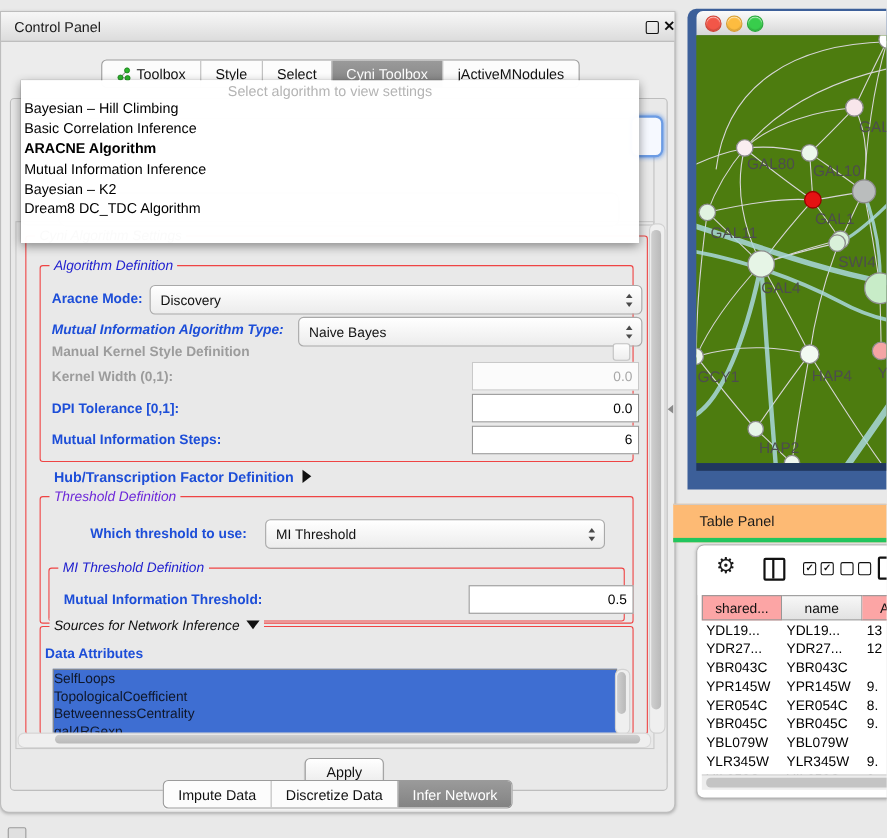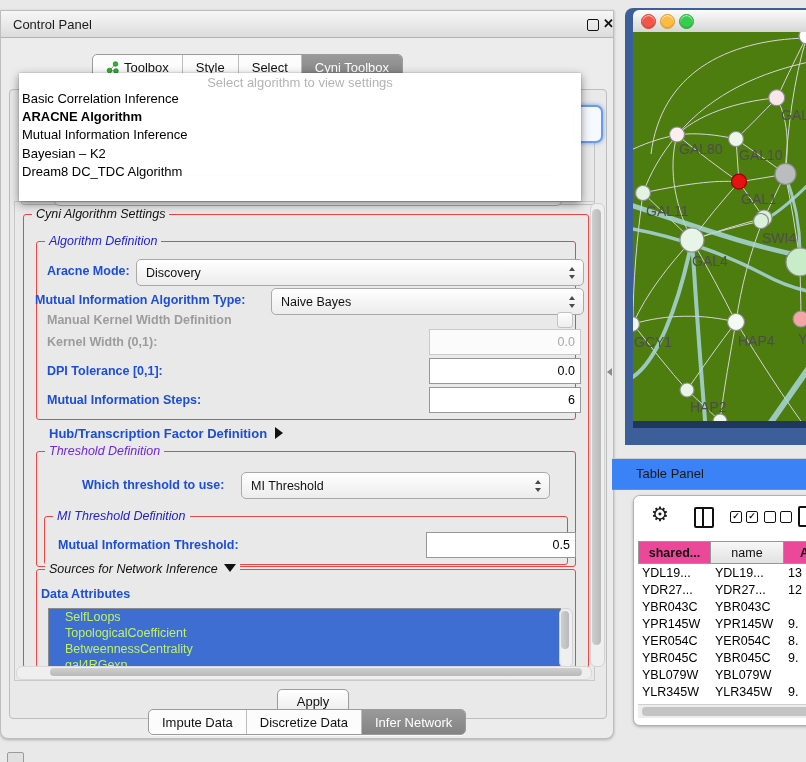--- a/index.html
+++ b/index.html
@@ -27,21 +27,21 @@
   
   .cpanel{position:absolute;left:8px;top:78px;width:596px;height:628px;background:#e9e9e9;
        border:1px solid #bdbdbd;border-radius:4px;}
   .ghost-grp{position:absolute;left:20px;top:96px;width:572px;height:96px;border:1px solid #c2c2c2;border-radius:3px;}
   .ghost-blue{position:absolute;left:572px;top:94px;width:26px;height:34px;border:2px solid #6c9ce4;
        border-radius:7px;background:#f6f9ff;box-shadow:0 0 4px rgba(80,140,230,.8);}
   .ghost-combo{position:absolute;left:52px;top:164px;width:508px;height:29px;border:1px solid #a8a8a8;
        border-radius:7px;background:#f3f3f3;}
 
   
-  .overlay{position:absolute;left:18px;top:62px;width:562px;height:128px;background:rgba(255,255,255,.98);
+  .overlay{position:absolute;left:18px;top:62px;width:562px;height:148px;background:rgba(255,255,255,.98);
        box-shadow:0 3px 9px rgba(0,0,0,.45),0 0 1px rgba(0,0,0,.35);}
   .overlay .ph{height:15px;margin-top:2px;text-align:center;color:#b4b4b4;font-size:13px;}
   .overlay .opt{font-size:13px;height:18.2px;line-height:18.2px;padding-left:3px;color:#000;white-space:nowrap;}
   .overlay .opt.bold{font-weight:bold;}
 
   
   .grp{position:absolute;border:1px solid #ef4444;border-radius:3px;font-style:italic;}
   .gt{position:absolute;top:-8px;left:8px;background:#e9e9e9;padding:0 4px;font-size:12.5px;
       color:#111;white-space:nowrap;}
   .gt.blue{color:#2222cf;}
@@ -66,21 +66,21 @@
       background:linear-gradient(#fdfdfd,#eeeeee);}
 
   .tri-r{display:inline-block;width:0;height:0;border-top:6px solid transparent;border-bottom:6px solid transparent;
       border-left:8px solid #111;vertical-align:-1px;margin-left:8px;}
   .tri-d{display:inline-block;width:0;height:0;border-left:6px solid transparent;border-right:6px solid transparent;
       border-top:8px solid #111;vertical-align:1px;margin-left:6px;}
 
   
   .attr-list{position:absolute;left:47px;top:597px;width:511px;height:58px;background:#3e6ed2;
       border:1px solid #8a8a8a;overflow:hidden;}
-  .attr-list .ai{color:#bef264;font-size:12.5px;height:16px;line-height:16px;padding-left:16px;white-space:nowrap;}
+  .attr-list .ai{color:#0f172a;font-size:12.5px;height:16px;line-height:16px;padding-left:0;white-space:nowrap;}
   .sb-v{position:absolute;background:#efefef;border:1px solid #d2d2d2;border-radius:6px;}
   .sb-v .thumb{position:absolute;left:1px;background:linear-gradient(90deg,#cfcfcf,#b9b9b9);border-radius:5px;}
   .sb-h{position:absolute;background:#efefef;border:1px solid #d8d8d8;border-radius:6px;}
   .sb-h .thumb{position:absolute;top:1px;background:linear-gradient(#cfcfcf,#b9b9b9);border-radius:5px;}
 
   .applybtn{position:absolute;left:276px;top:678px;width:70px;height:23px;border:1px solid #9d9d9d;
       border-radius:5px;background:linear-gradient(#ffffff,#ebebeb);font-size:13px;color:#111;
       display:flex;align-items:center;justify-content:center;box-shadow:0 1px 1px rgba(0,0,0,.15);}
 
   
@@ -89,38 +89,38 @@
       background:linear-gradient(#fbfbfb,#d6d6d6);border-bottom:1px solid #a8a8a8;border-radius:6px 0 0 0;}
   .tl{position:absolute;top:4px;width:13px;height:13px;border-radius:50%;
       box-shadow:inset 0 1px 1px rgba(255,255,255,.75),inset 0 -1px 1px rgba(0,0,0,.15);}
   .tl.r{left:8px;background:#f25648;border:1px solid #cf4437;}
   .tl.y{left:27px;background:#fdbc40;border:1px solid #d69e33;}
   .tl.g{left:46px;background:#38cd4c;border:1px solid #2aa83c;}
   .ncanvas{position:absolute;left:8px;top:24px;width:173px;height:389px;background:#4d7c0f;overflow:hidden;}
   .nshadow{position:absolute;left:8px;top:413px;width:173px;height:7px;background:rgba(10,22,44,.55);}
 
   
-  .tpbar{position:absolute;left:612px;top:458px;width:194px;height:30px;background:#3b82f6;
-      border-top:1px solid #cdcdcd;border-bottom:1px solid #22c55e;}
+  .tpbar{position:absolute;left:612px;top:458px;width:194px;height:30px;background:#fdba74;
+      border-top:1px solid #cdcdcd;border-bottom:4px solid #22c55e;}
   .tpbar span{position:absolute;left:24px;top:7px;font-size:13px;color:#1a1a1a;}
   .twin{position:absolute;left:633px;top:495px;width:200px;height:229px;background:#fff;
       border:1px solid #b2b2b2;border-radius:7px;box-shadow:0 1px 3px rgba(0,0,0,.25);overflow:hidden;}
   .ticons{position:absolute;left:0;top:0;width:100%;height:45px;background:#fff;}
   .gear{position:absolute;left:17px;top:6px;font-size:20px;color:#1a1a1a;}
   .colsic{position:absolute;left:60px;top:11px;width:16px;height:17px;border:2px solid #111;border-radius:2px;}
   .colsic i{position:absolute;left:6px;top:0;width:2px;height:100%;background:#111;}
   .pair{position:absolute;top:15px;display:flex;gap:4px;}
   .pair .bx{width:10px;height:10px;border:1.5px solid #111;border-radius:2px;font-size:9px;line-height:9px;
       color:#111;text-align:center;font-weight:bold;}
   .docic{position:absolute;left:164px;top:10px;width:14px;height:17px;border:2px solid #111;border-radius:2px;background:#fff;}
   .thead{position:absolute;left:4px;top:45px;display:flex;height:23px;}
   .hcell{height:23px;border:1px solid #979797;border-left:none;display:flex;align-items:center;
       justify-content:center;font-size:12.5px;color:#111;box-sizing:border-box;}
   .hcell:first-child{border-left:1px solid #979797;}
-  .hcell.hl{background:#ec4899;font-weight:bold;}
+  .hcell.hl{background:#fca5a5;}
   .hcell.plain{background:linear-gradient(#f7f7f7,#e2e2e2);}
   .trow{position:absolute;left:4px;display:flex;height:17px;}
   .tcell{height:17px;font-size:12.5px;color:#000;display:flex;align-items:center;padding-left:4px;
       box-sizing:border-box;white-space:nowrap;overflow:hidden;}
   .t-hscroll{position:absolute;left:4px;top:208px;width:196px;height:13px;background:#ededed;border-top:1px solid #d0d0d0;}
   .t-hscroll .thumb{position:absolute;left:4px;top:2px;width:168px;height:9px;background:#c4c4c4;border-radius:4px;}
 
   .splitter{position:absolute;left:607px;top:368px;width:0;height:0;border-top:4px solid transparent;
       border-bottom:4px solid transparent;border-right:5px solid #8a8a8a;}
   .minicon{position:absolute;left:7px;top:752px;width:15px;height:14px;border:1.5px solid #9a9a9a;
@@ -151,20 +151,23 @@
       </div>
       <div class="it">
           <span>Style</span>
         </div>
       <div class="it">
           <span>Select</span>
         </div>
       <div class="it sel">
           <span>Cyni Toolbox</span>
         </div>
+      <div class="it">
+          <span>jActiveMNodules</span>
+        </div>
     </div>
 
     <div class="cpanel"></div>
 
     <div class="ghost-grp"></div>
     <div class="ghost-blue"></div>
     <div class="ghost-combo"></div>
 
     <div style="position:absolute;left:13px;top:190px;width:579px;height:478px;border:1px solid #c9c9c9;"></div>
 
@@ -178,30 +181,30 @@
 
     <span class="lbl" style="left:46px;top:253px;">Aracne Mode:</span>
     <div class="macbtn" style="left:135px;top:248px;width:437px;height:25px;">
       <span>Discovery</span>
       <span class="updown">
           <i class="up"></i>
           <i class="dn"></i>
         </span>
     </div>
 
-    <span class="lbl" style="left:34px;top:282px;">Mutual Information Algorithm Type:</span>
+    <span class="lbl" style="left:46px;top:282px;font-style:italic;">Mutual Information Algorithm Type:</span>
     <div class="macbtn" style="left:270px;top:277px;width:302px;height:25px;">
       <span>Naive Bayes</span>
       <span class="updown">
           <i class="up"></i>
           <i class="dn"></i>
         </span>
     </div>
 
-    <span class="lbl dis" style="left:46px;top:302px;">Manual Kernel Width Definition</span>
+    <span class="lbl dis" style="left:46px;top:302px;">Manual Kernel Style Definition</span>
     <span class="cb" style="left:556px;top:301px;"></span>
 
     <span class="lbl dis" style="left:46px;top:324px;">Kernel Width (0,1):</span>
     <div class="field dis" style="left:428px;top:318px;width:140px;height:24px;">
       <span>0.0</span>
     </div>
 
     <span class="lbl" style="left:46px;top:353px;">DPI Tolerance [0,1]:</span>
     <div class="field" style="left:428px;top:347px;width:140px;height:24px;">
       <span>0.0</span>
@@ -270,20 +273,21 @@
           <span>Discretize Data</span>
         </div>
       <div class="it sel">
           <span>Infer Network</span>
         </div>
     </div>
 
     <div class="overlay">
       <div class="ph">Select algorithm to view settings</div>
       <div>
+          <div class="opt">Bayesian – Hill Climbing</div>
           <div class="opt">Basic Correlation Inference</div>
           <div class="opt bold">ARACNE Algorithm</div>
           <div class="opt">Mutual Information Inference</div>
           <div class="opt">Bayesian – K2</div>
           <div class="opt">Dream8 DC_TDC Algorithm</div>
         </div>
     </div>
   </div>
 
   <div class="splitter"></div>

